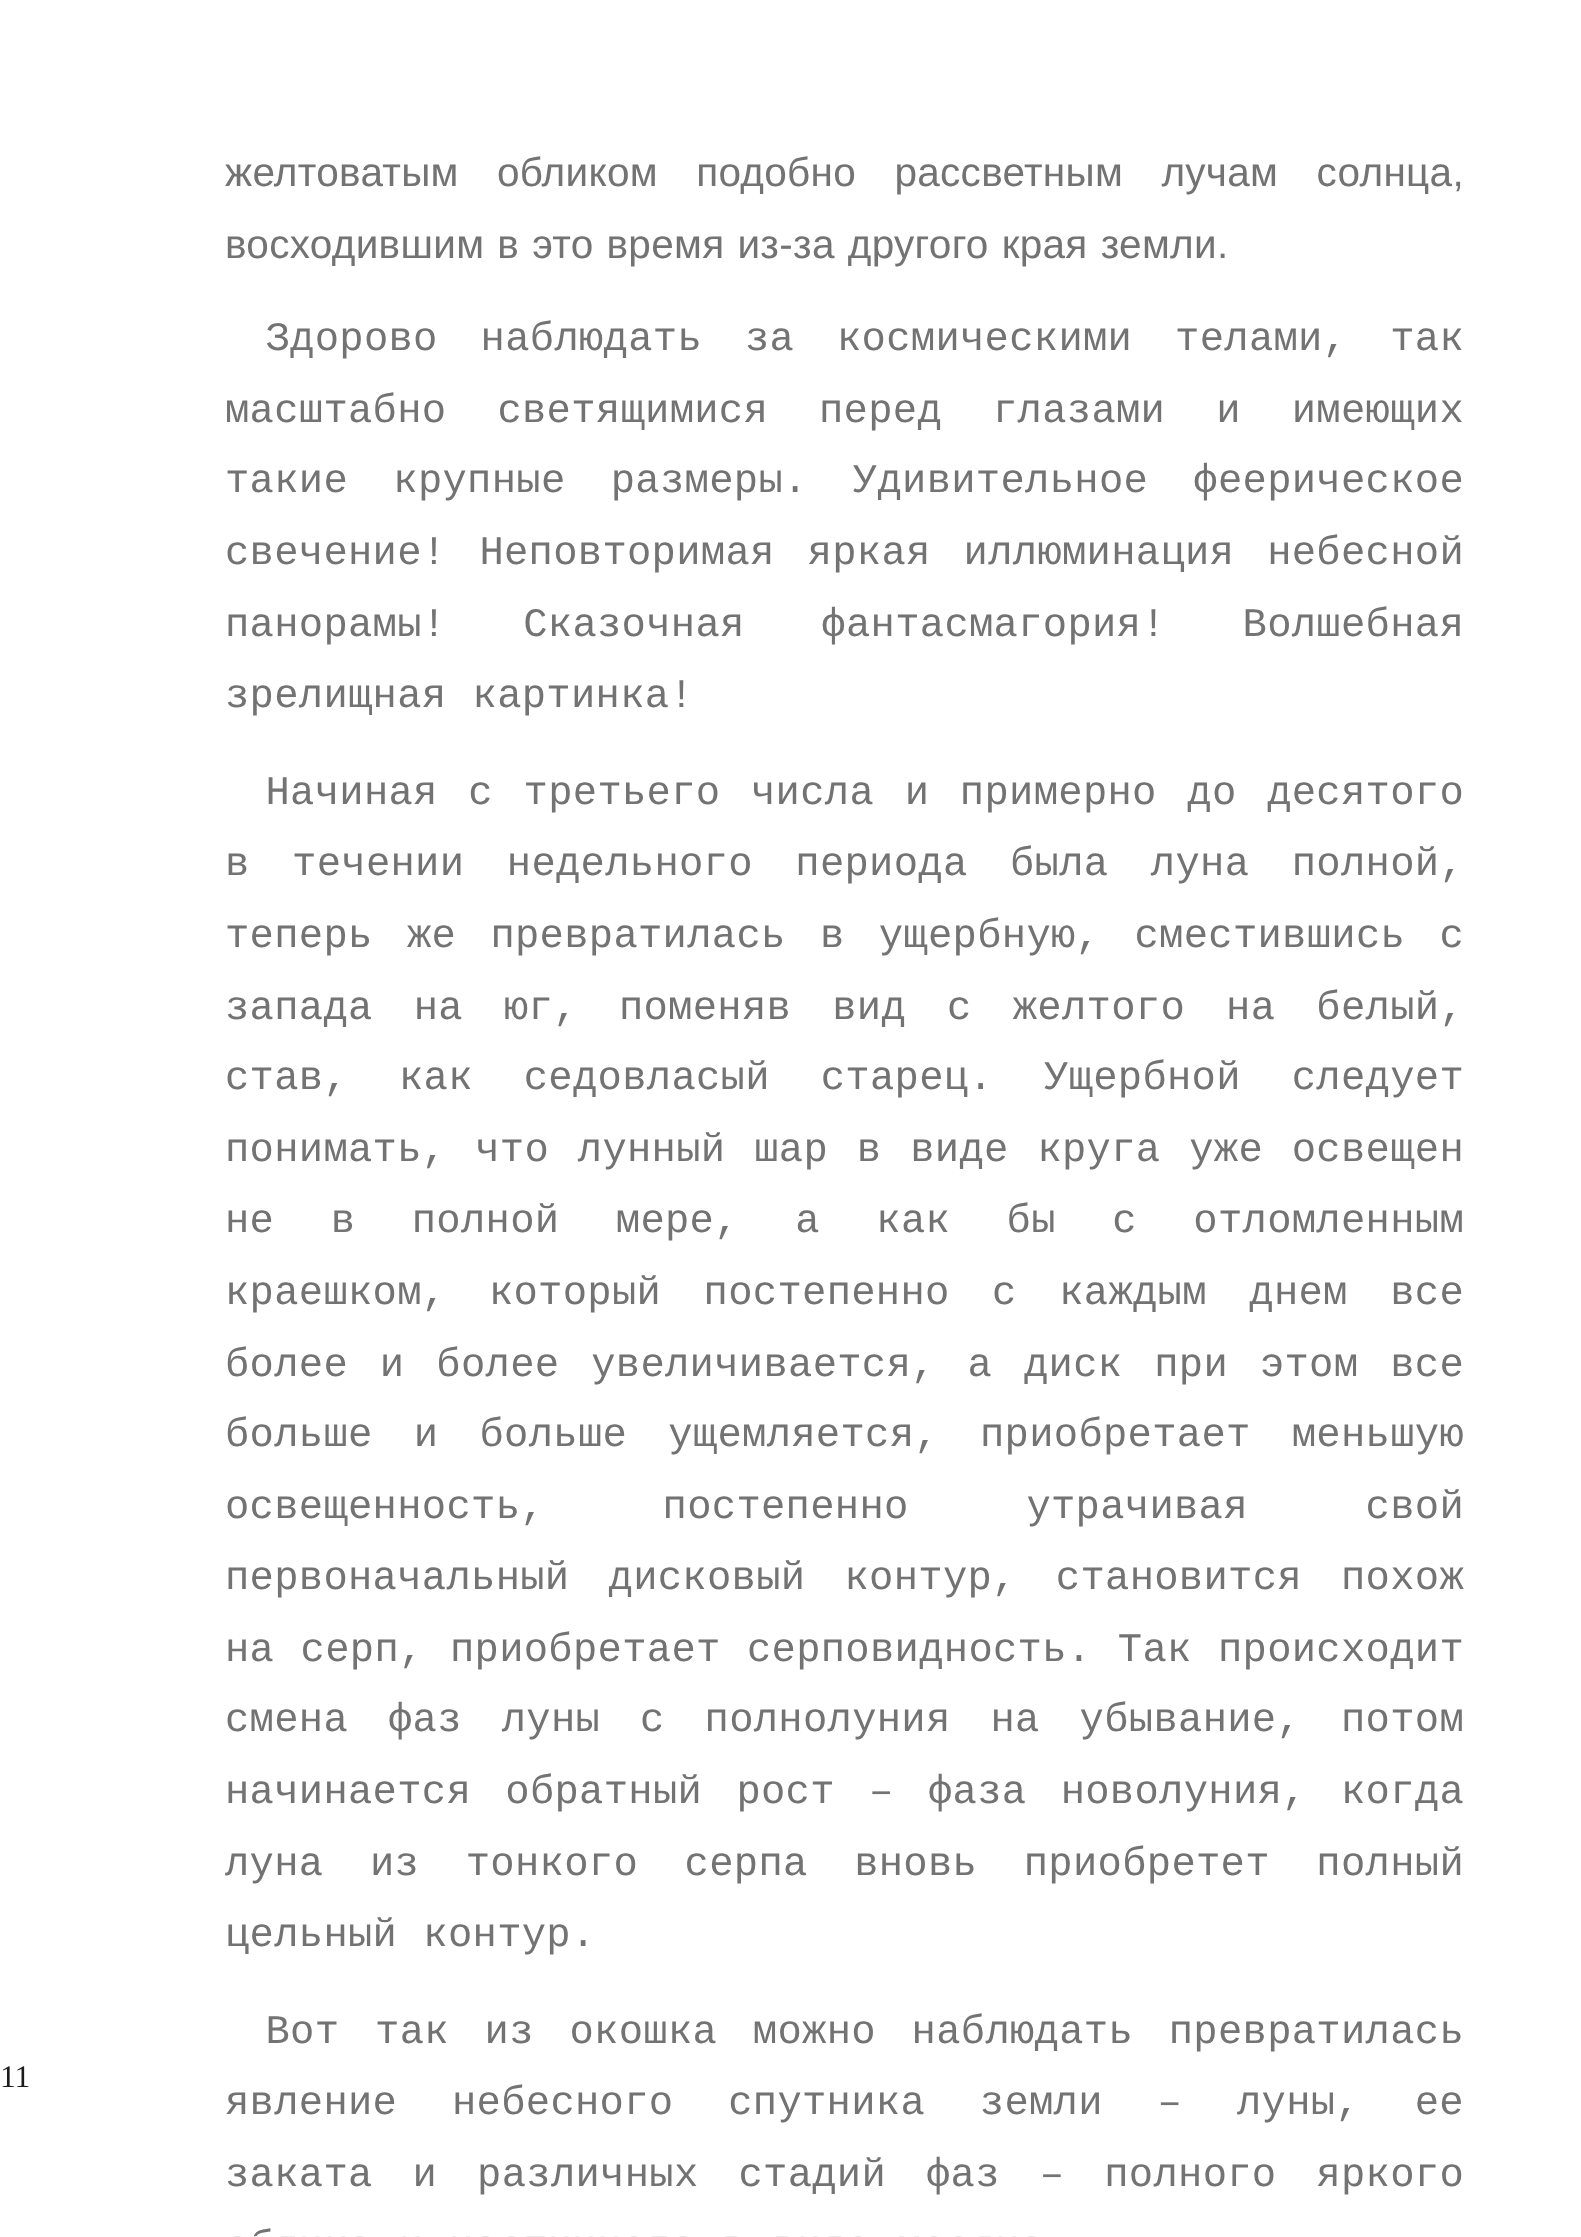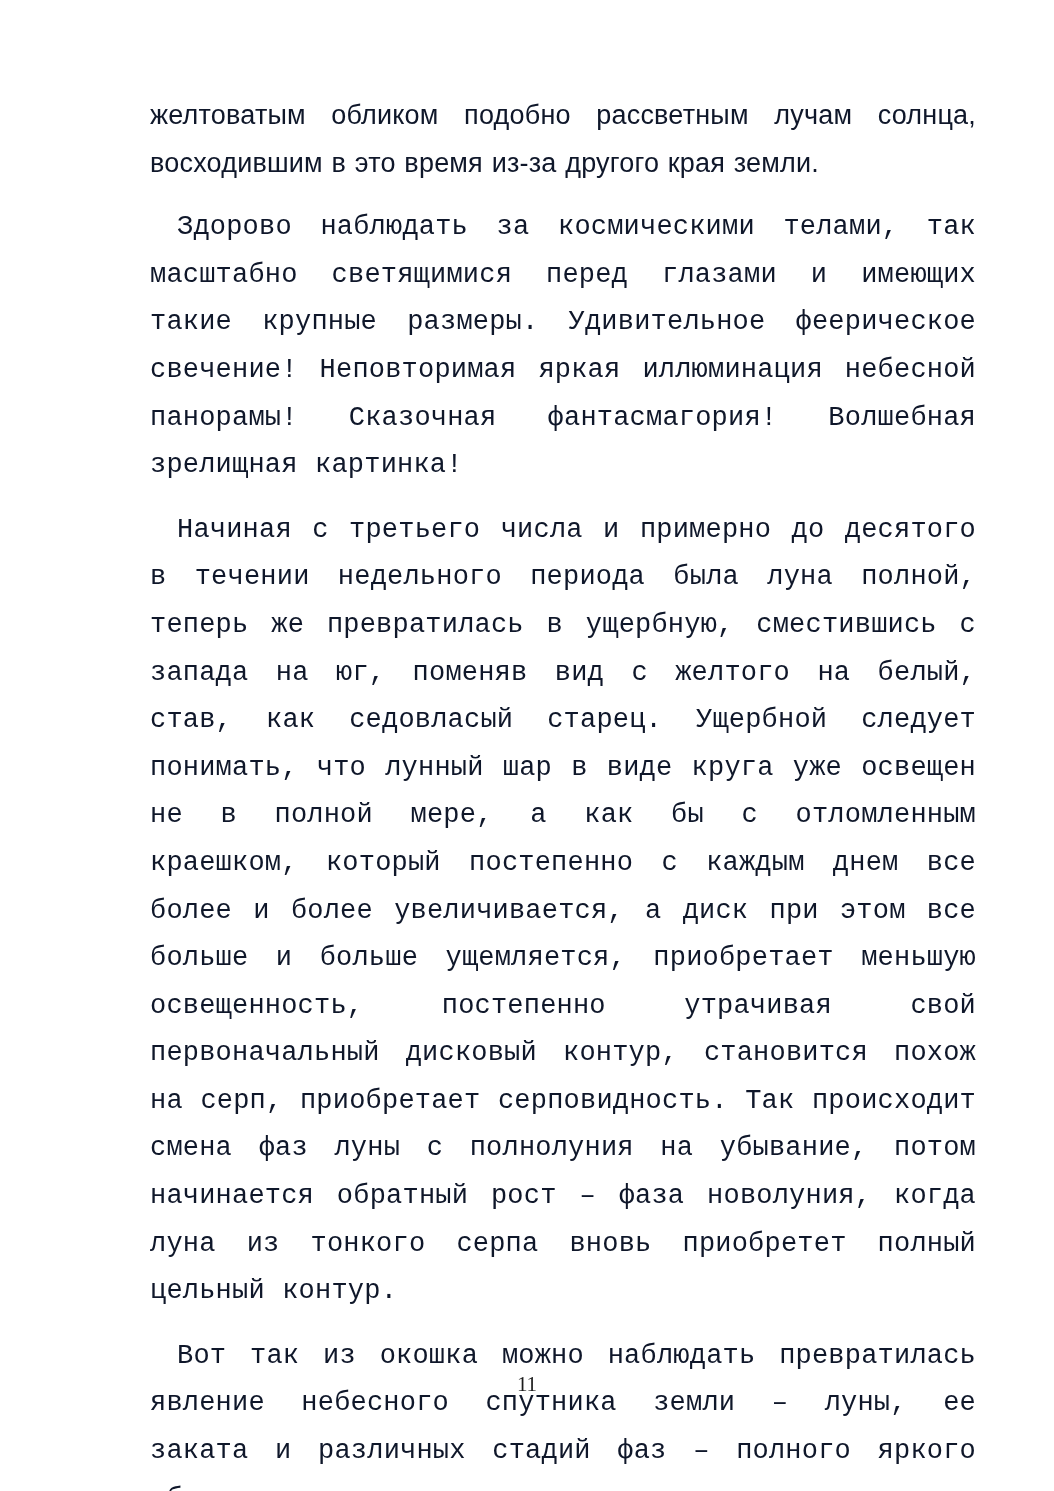--- a/index.html
+++ b/index.html
@@ -23,32 +23,32 @@
     width: 826px;
   }
   .text-block p {
     margin: 0 0 17px 0;
     font-size: 27px;
     line-height: 47.6px;
     text-align: justify;
     text-align-last: left;
     letter-spacing: 0.2px;
     word-spacing: 1px;
-    color: #0f172a;
+    color: #737373;
   }
   .text-block p.indent {
     text-indent: 27px;
     font-family: Liberation Mono, monospace;
   }
   .page-number {
     position: absolute;
     left: 0;
     width: 100%;
     top: 1372px;
-    text-align: center;
+    text-align: left;
     font-size: 21px;
     color: #1c1c1c;
     font-family: "Liberation Serif", serif;
   }
 </style>
 </head>
 <body>
 
 <div class="page">
   <div class="text-block">

